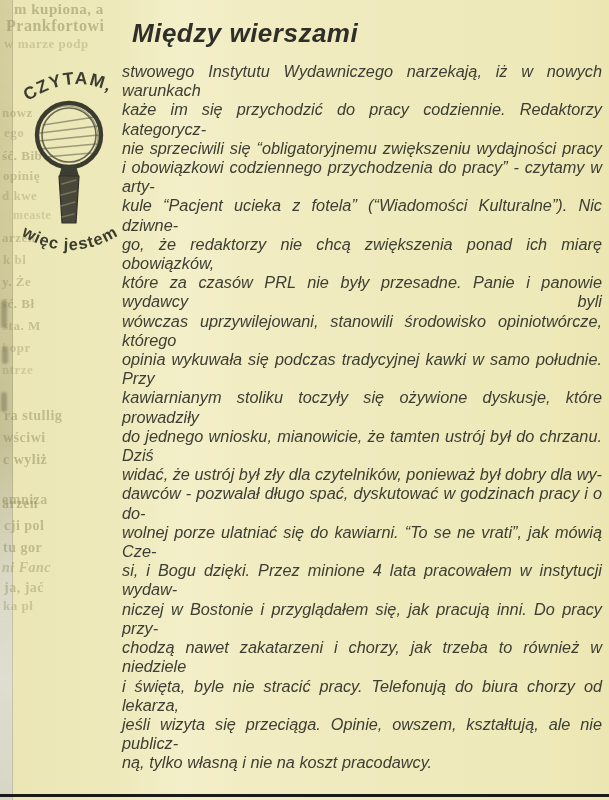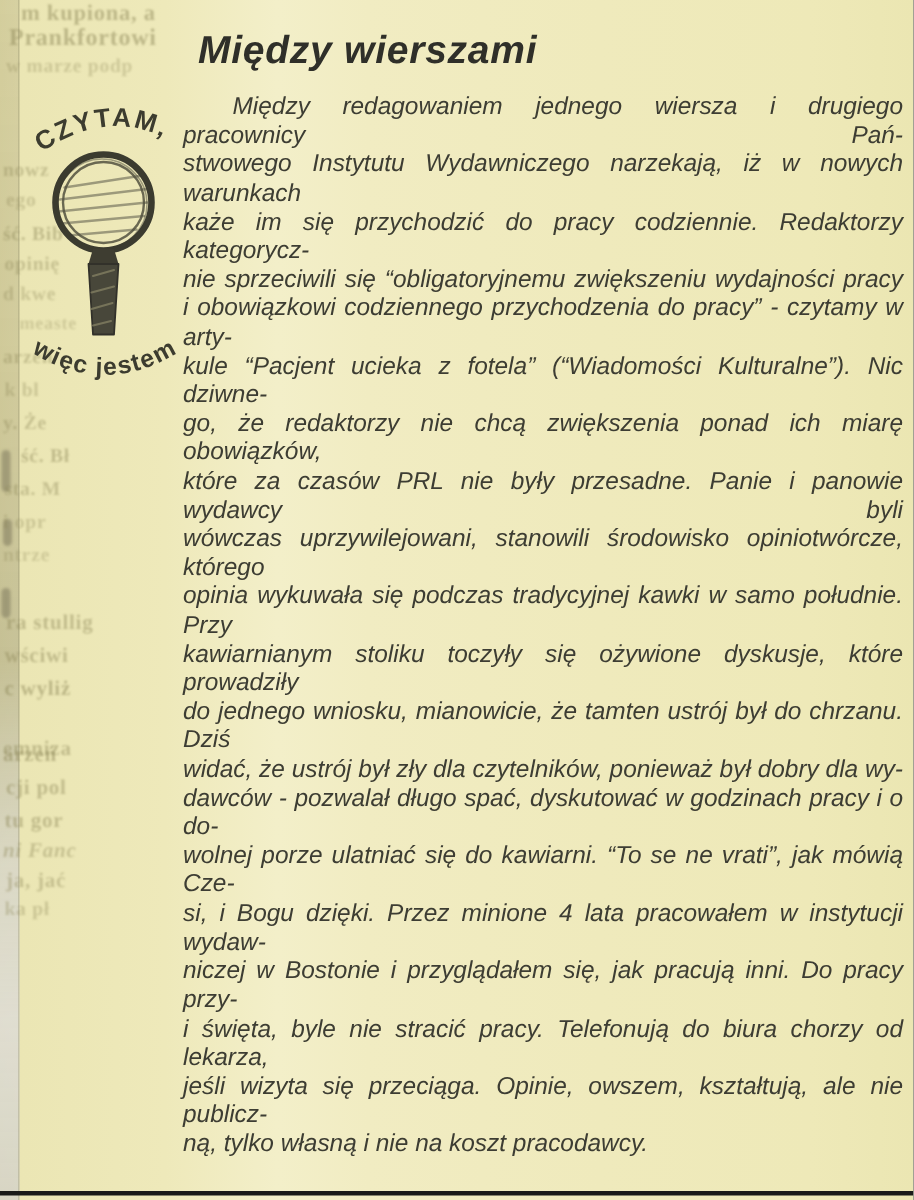--- a/index.html
+++ b/index.html
@@ -63,21 +63,21 @@
       <span class="ghost" style="left: 4px; top: 36px; font-size: 13px; opacity: 0.32;">w marze podp</span>
       <span class="ghost" style="left: 2px; top: 105px; font-size: 13px; opacity: 0.4;">nowz</span>
       <span class="ghost" style="left: 4px; top: 125px; font-size: 13px; opacity: 0.35;">ego</span>
       <span class="ghost" style="left: 2px; top: 148px; font-size: 13px; opacity: 0.45;">ść. Bib</span>
       <span class="ghost" style="left: 3px; top: 168px; font-size: 13px; opacity: 0.4;">opinię</span>
       <span class="ghost" style="left: 2px; top: 188px; font-size: 13px; opacity: 0.35;">d kwe</span>
       <span class="ghost" style="left: 1px; top: 208px; font-size: 12px; opacity: 0.3; padding-left: 12px;">measte</span>
       <span class="ghost" style="left: 2px; top: 230px; font-size: 13px; opacity: 0.4;">arzeń</span>
       <span class="ghost" style="left: 3px; top: 252px; font-size: 13px; opacity: 0.35;">k bl</span>
       <span class="ghost" style="left: 2px; top: 274px; font-size: 13px; opacity: 0.4;">y. Że</span>
-      <span class="ghost" style="left: 2px; top: 296px; font-size: 13px; opacity: 0.45; padding-left: 12px;">ść. Bł</span>
+      <span class="ghost" style="left: 2px; top: 296px; font-size: 13px; opacity: 0.45;">ść. Bł</span>
       <span class="ghost" style="left: 3px; top: 318px; font-size: 13px; opacity: 0.4;">sta. M</span>
       <span class="ghost" style="left: 2px; top: 340px; font-size: 13px; opacity: 0.35;">i opr</span>
       <span class="ghost" style="left: 2px; top: 362px; font-size: 13px; opacity: 0.3;">ntrze</span>
       <span class="ghost" style="left: 4px; top: 408px; font-size: 14px; opacity: 0.45;">ra stullig</span>
       <span class="ghost" style="left: 3px; top: 430px; font-size: 14px; opacity: 0.45;">wściwi</span>
       <span class="ghost" style="left: 3px; top: 452px; font-size: 14px; opacity: 0.5;">c wyliż</span>
       <span class="ghost" style="left: 2px; top: 492px; font-size: 14px; opacity: 0.45;">emniza</span>
       <span class="ghost" style="left: 2px; top: 496px; font-size: 14px; opacity: 0.5;">arzeń</span>
       <span class="ghost" style="left: 4px; top: 518px; font-size: 14px; opacity: 0.45;">cji pol</span>
       <span class="ghost" style="left: 3px; top: 540px; font-size: 14px; opacity: 0.45;">tu gor</span>
@@ -123,37 +123,37 @@
 
     <text font-size="16.5" letter-spacing="1">
       <textPath href="#arcBottom" startOffset="50%" text-anchor="middle">więc jestem</textPath>
     </text>
   </svg>
 
   <div class="content">
     <h1 class="title">Między wierszami</h1>
     <div class="body">
       <div>
-          <div class="line first">Między redagowaniem jednego wiersza i drugiego pracownicy Pań-</div>
           <div class="line">stwowego Instytutu Wydawniczego narzekają, iż w nowych warunkach</div>
           <div class="line">każe im się przychodzić do pracy codziennie. Redaktorzy kategorycz-</div>
           <div class="line">nie sprzeciwili się “obligatoryjnemu zwiększeniu wydajności pracy</div>
           <div class="line">i obowiązkowi codziennego przychodzenia do pracy” - czytamy w arty-</div>
           <div class="line">kule “Pacjent ucieka z fotela” (“Wiadomości Kulturalne”). Nic dziwne-</div>
           <div class="line">go, że redaktorzy nie chcą zwiększenia ponad ich miarę obowiązków,</div>
           <div class="line">które za czasów PRL nie były przesadne. Panie i panowie wydawcy byli</div>
           <div class="line">wówczas uprzywilejowani, stanowili środowisko opiniotwórcze, którego</div>
           <div class="line">opinia wykuwała się podczas tradycyjnej kawki w samo południe. Przy</div>
           <div class="line">kawiarnianym stoliku toczyły się ożywione dyskusje, które prowadziły</div>
           <div class="line">do jednego wniosku, mianowicie, że tamten ustrój był do chrzanu. Dziś</div>
           <div class="line">widać, że ustrój był zły dla czytelników, ponieważ był dobry dla wy-</div>
           <div class="line">dawców - pozwalał długo spać, dyskutować w godzinach pracy i o do-</div>
           <div class="line">wolnej porze ulatniać się do kawiarni. “To se ne vrati”, jak mówią Cze-</div>
           <div class="line">si, i Bogu dzięki. Przez minione 4 lata pracowałem w instytucji wydaw-</div>
           <div class="line">niczej w Bostonie i przyglądałem się, jak pracują inni. Do pracy przy-</div>
+          <div class="line">chodzą nawet zakatarzeni i chorzy, jak trzeba to również w niedziele</div>
           <div class="line">i święta, byle nie stracić pracy. Telefonują do biura chorzy od lekarza,</div>
           <div class="line">jeśli wizyta się przeciąga. Opinie, owszem, kształtują, ale nie publicz-</div>
           <div class="line last">ną, tylko własną i nie na koszt pracodawcy.</div>
         </div>
 
     </div>
 
   </div>
 
   <div class="bottom-rule"></div>

